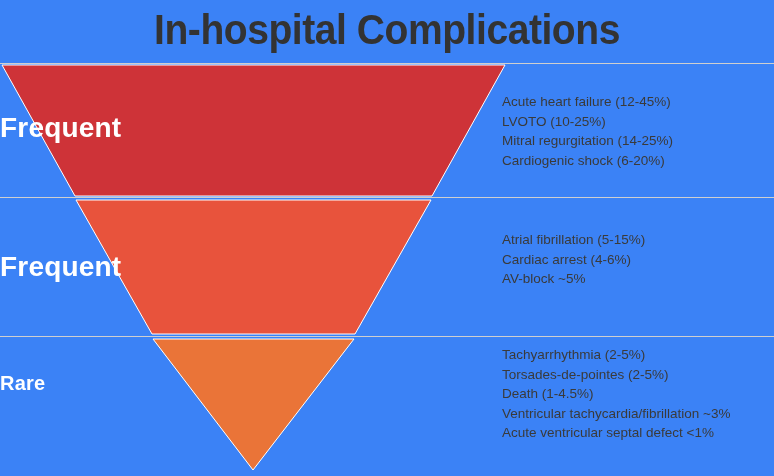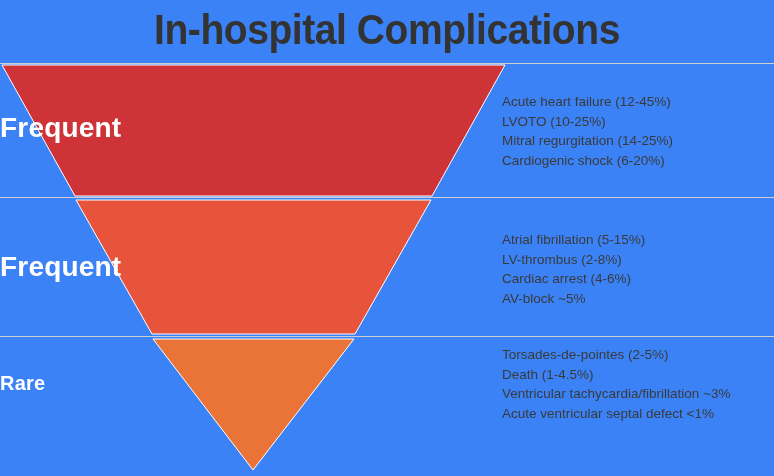--- a/index.html
+++ b/index.html
@@ -116,25 +116,25 @@
 
   <div class="list list-frequent">
     <div>Acute heart failure (12-45%)</div>
     <div>LVOTO (10-25%)</div>
     <div>Mitral regurgitation (14-25%)</div>
     <div>Cardiogenic shock (6-20%)</div>
   </div>
 
   <div class="list list-moderate">
     <div>Atrial fibrillation (5-15%)</div>
-    <div>LV-thrombus (2-8%)</div>
     <div>Cardiac arrest (4-6%)</div>
     <div>AV-block ~5%</div>
   </div>
 
   <div class="list list-rare">
+    <div>Tachyarrhythmia (2-5%)</div>
     <div>Torsades-de-pointes (2-5%)</div>
     <div>Death (1-4.5%)</div>
     <div>Ventricular tachycardia/fibrillation ~3%</div>
     <div>Acute ventricular septal defect &lt;1%</div>
   </div>
 
 </div>
 
 </body></html>

